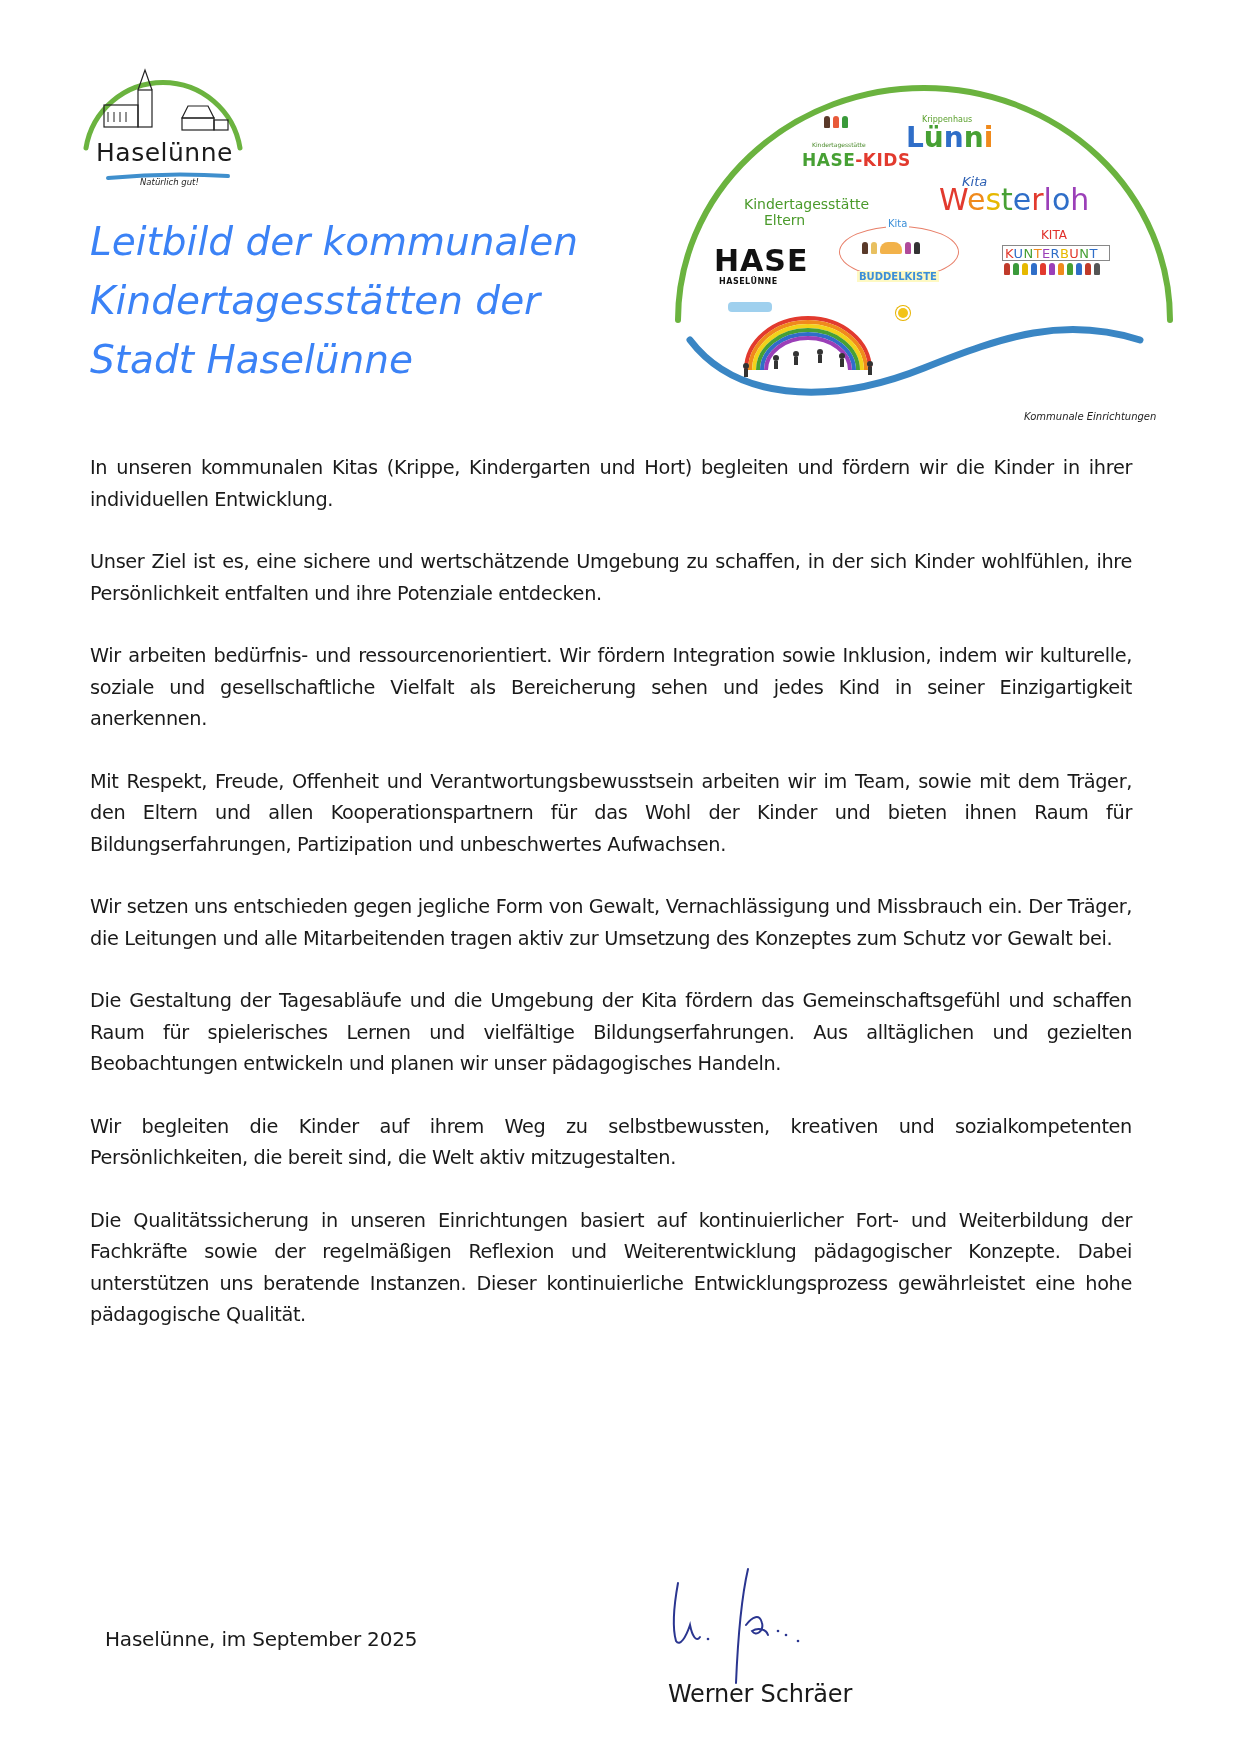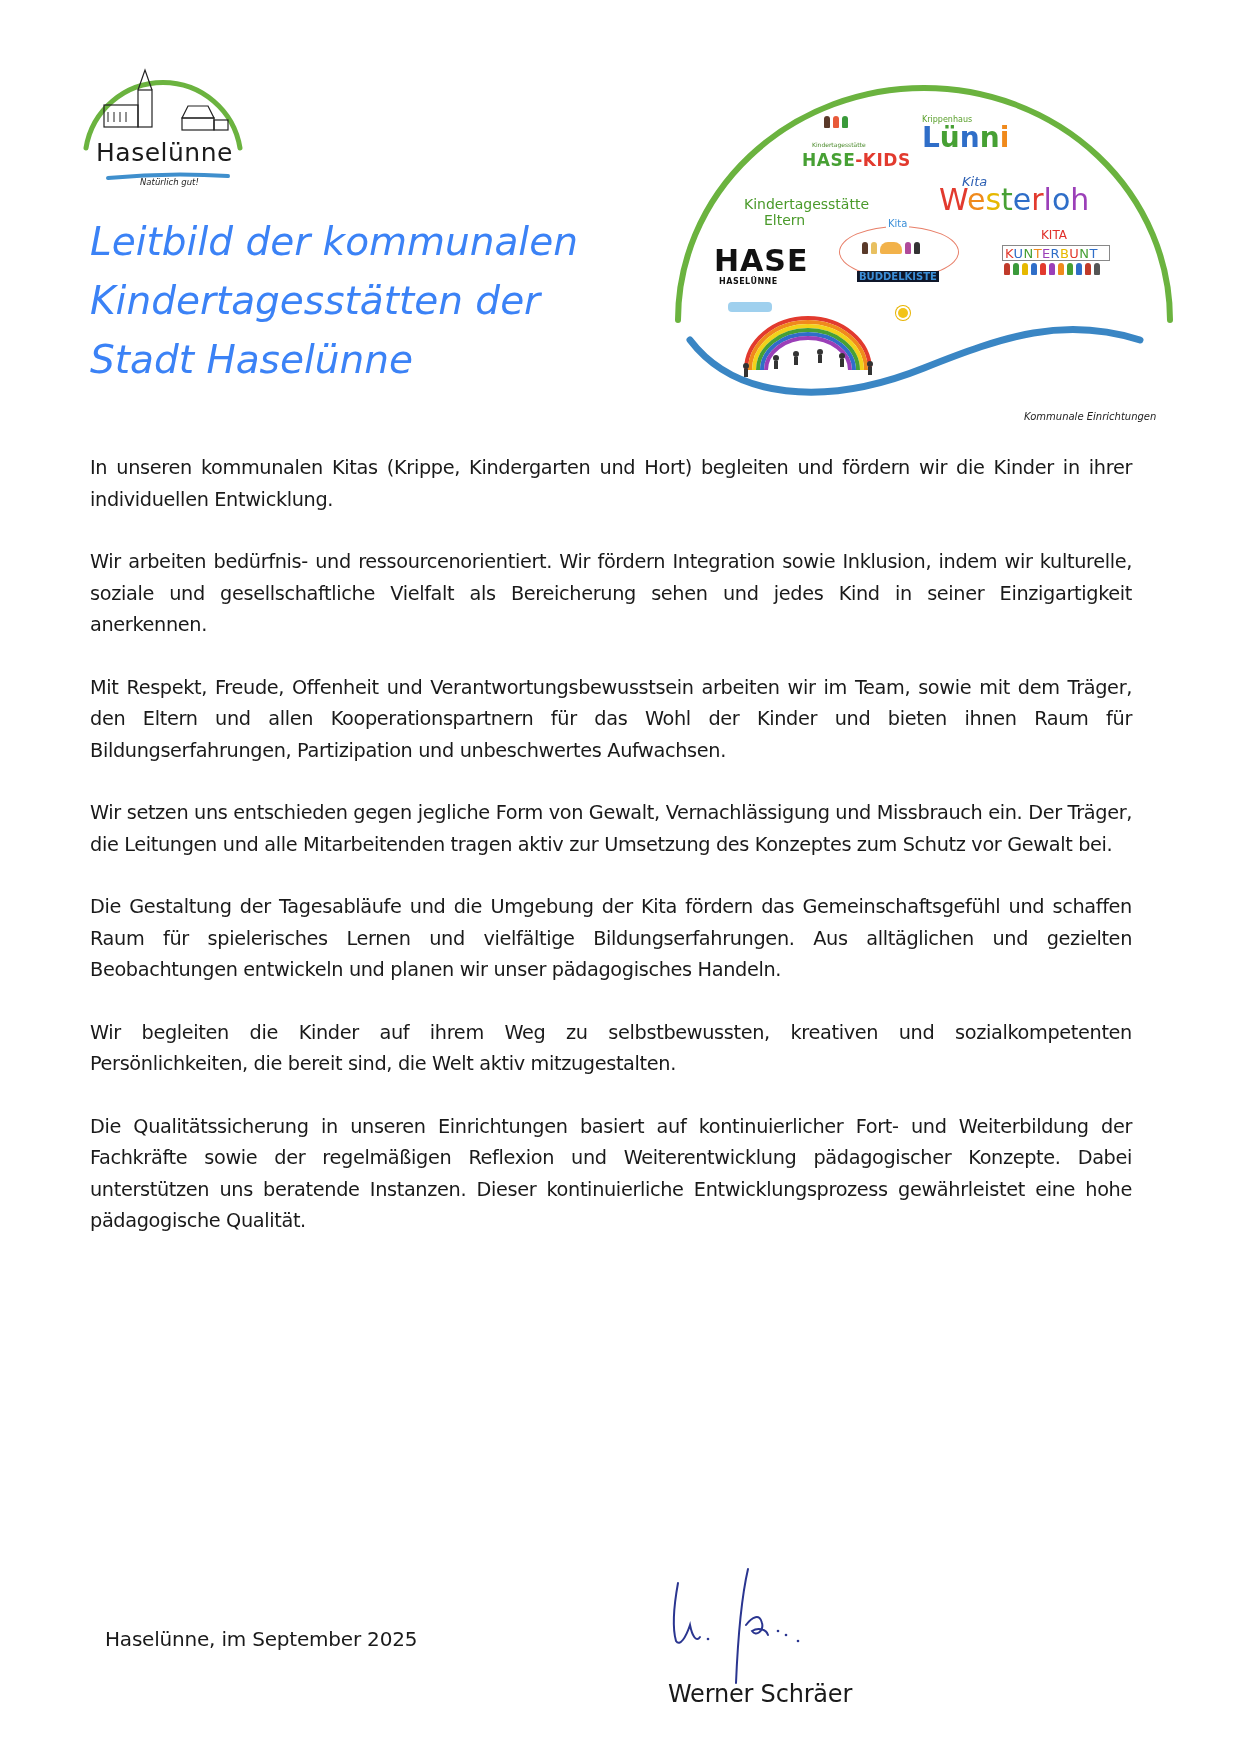--- a/index.html
+++ b/index.html
@@ -31,30 +31,30 @@
       font-size: 39px; line-height: 59px; color: #3b82f6;
     }
 
     
     .kitas { position: absolute; left: 664px; top: 78px; width: 520px; height: 330px; }
     .kitas svg.frame { position: absolute; left: 0; top: 0; }
     .kl { position: absolute; white-space: nowrap; font-family: "DejaVu Sans", sans-serif; }
     .hk-sub { left: 148px; top: 63px; font-size: 6px; color: #4a8a2a; }
     .hk-main { left: 138px; top: 72px; font-size: 17px; font-weight: bold; letter-spacing: 0.5px; }
     .lu-sub { left: 258px; top: 37px; font-size: 8px; color: #5aa02c; }
-    .lu-main { left: 258px; top: 43px; font-size: 28px; font-weight: bold; }
+    .lu-main { left: 242px; top: 43px; font-size: 28px; font-weight: bold; }
     .we-sub { left: 298px; top: 96px; font-size: 13px; font-style: italic; color: #2c5fb3; }
     .we-main { left: 275px; top: 104px; font-size: 30px; }
     .ke-1 { left: 80px; top: 118px; font-size: 14px; color: #4a9a2a; }
     .ke-2 { left: 100px; top: 134px; font-size: 14px; color: #4a9a2a; }
     .hort-main { left: 50px; top: 165px; font-size: 30px; font-weight: bold; color: #111; letter-spacing: 1px; }
     .hort-sub { left: 55px; top: 199px; font-size: 8px; font-weight: bold; color: #111; letter-spacing: 0.5px; }
     .bk-oval { position: absolute; left: 175px; top: 148px; width: 120px; height: 52px; border: 1.5px solid #e8806a; border-radius: 50%; }
     .bk-kita { left: 222px; top: 140px; font-size: 10px; color: #3c8fd8; background: #fff; padding: 0 2px; }
-    .bk-main { left: 193px; top: 193px; font-size: 10px; font-weight: bold; color: #3c8fd8; background: #0f172a; padding: 0 2px; }
+    .bk-main { left: 193px; top: 193px; font-size: 10px; font-weight: bold; color: #3c8fd8; background: #fef9c3; padding: 0 2px; }
     .ku-kita { left: 377px; top: 150px; font-size: 12px; color: #e0302a; }
     .ku-box { position: absolute; left: 338px; top: 167px; width: 108px; height: 16px; border: 1px solid #888; }
     .ku-main { left: 341px; top: 168px; font-size: 13px; letter-spacing: 0.4px; }
     .kids-row { position: absolute; display: flex; gap: 3px; }
     .kid { width: 6px; height: 12px; border-radius: 3px 3px 1px 1px; }
     .rainbow { position: absolute; left: 60px; top: 222px; width: 170px; height: 80px; }
     .sun { position: absolute; left: 234px; top: 230px; width: 10px; height: 10px; background: #f2c319; border-radius: 50%; box-shadow: 0 0 0 2px #fff, 0 0 0 3px #e7b300; }
     .ke-caption { left: 360px; top: 333px; font-size: 10px; font-style: italic; color: #222; }
     .c-r { color: #e23a2e; } .c-o { color: #f08a1c; } .c-y { color: #e6b800; } .c-g { color: #47a034; } .c-b { color: #2f6ec8; } .c-p { color: #9b3fb8; }
 
@@ -190,20 +190,21 @@
           <rect x="144" y="67" width="4" height="8"></rect>
       </g>
     </svg>
     <div class="sun"></div>
 
     <div class="kl ke-caption">Kommunale  Einrichtungen</div>
   </div>
 
   <div class="content">
     <p class="para">In unseren kommunalen Kitas (Krippe, Kindergarten und Hort) begleiten und fördern wir die Kinder in ihrer individuellen Entwicklung.</p>
+    <p class="para">Unser Ziel ist es, eine sichere und wertschätzende Umgebung zu schaffen, in der sich Kinder wohlfühlen, ihre Persönlichkeit entfalten und ihre Potenziale entdecken.</p>
     <p class="para">Wir arbeiten bedürfnis- und ressourcenorientiert. Wir fördern Integration sowie Inklusion, indem wir kulturelle, soziale und gesellschaftliche Vielfalt als Bereicherung sehen und jedes Kind in seiner Einzigartigkeit anerkennen.</p>
     <p class="para">Mit Respekt, Freude, Offenheit und Verantwortungsbewusstsein arbeiten wir im Team, sowie mit dem Träger, den Eltern und allen Kooperationspartnern für das Wohl der Kinder und bieten ihnen Raum für Bildungserfahrungen, Partizipation und unbeschwertes Aufwachsen.</p>
     <p class="para">Wir setzen uns entschieden gegen jegliche Form von Gewalt, Vernachlässigung und Missbrauch ein. Der Träger, die Leitungen und alle Mitarbeitenden tragen aktiv zur Umsetzung des Konzeptes zum Schutz vor Gewalt bei.</p>
     <p class="para">Die Gestaltung der Tagesabläufe und die Umgebung der Kita fördern das Gemeinschaftsgefühl und schaffen Raum für spielerisches Lernen und vielfältige Bildungserfahrungen. Aus alltäglichen und gezielten Beobachtungen entwickeln und planen wir unser pädagogisches Handeln.</p>
     <p class="para">Wir begleiten die Kinder auf ihrem Weg zu selbstbewussten, kreativen und sozialkompetenten Persönlichkeiten, die bereit sind, die Welt aktiv mitzugestalten.</p>
     <p class="para">Die Qualitätssicherung in unseren Einrichtungen basiert auf kontinuierlicher Fort- und Weiterbildung der Fachkräfte sowie der regelmäßigen Reflexion und Weiterentwicklung pädagogischer Konzepte. Dabei unterstützen uns beratende Instanzen. Dieser kontinuierliche Entwicklungsprozess gewährleistet eine hohe pädagogische Qualität.</p>
   </div>
 
   <div class="place-date">Haselünne, im September 2025</div>
 

